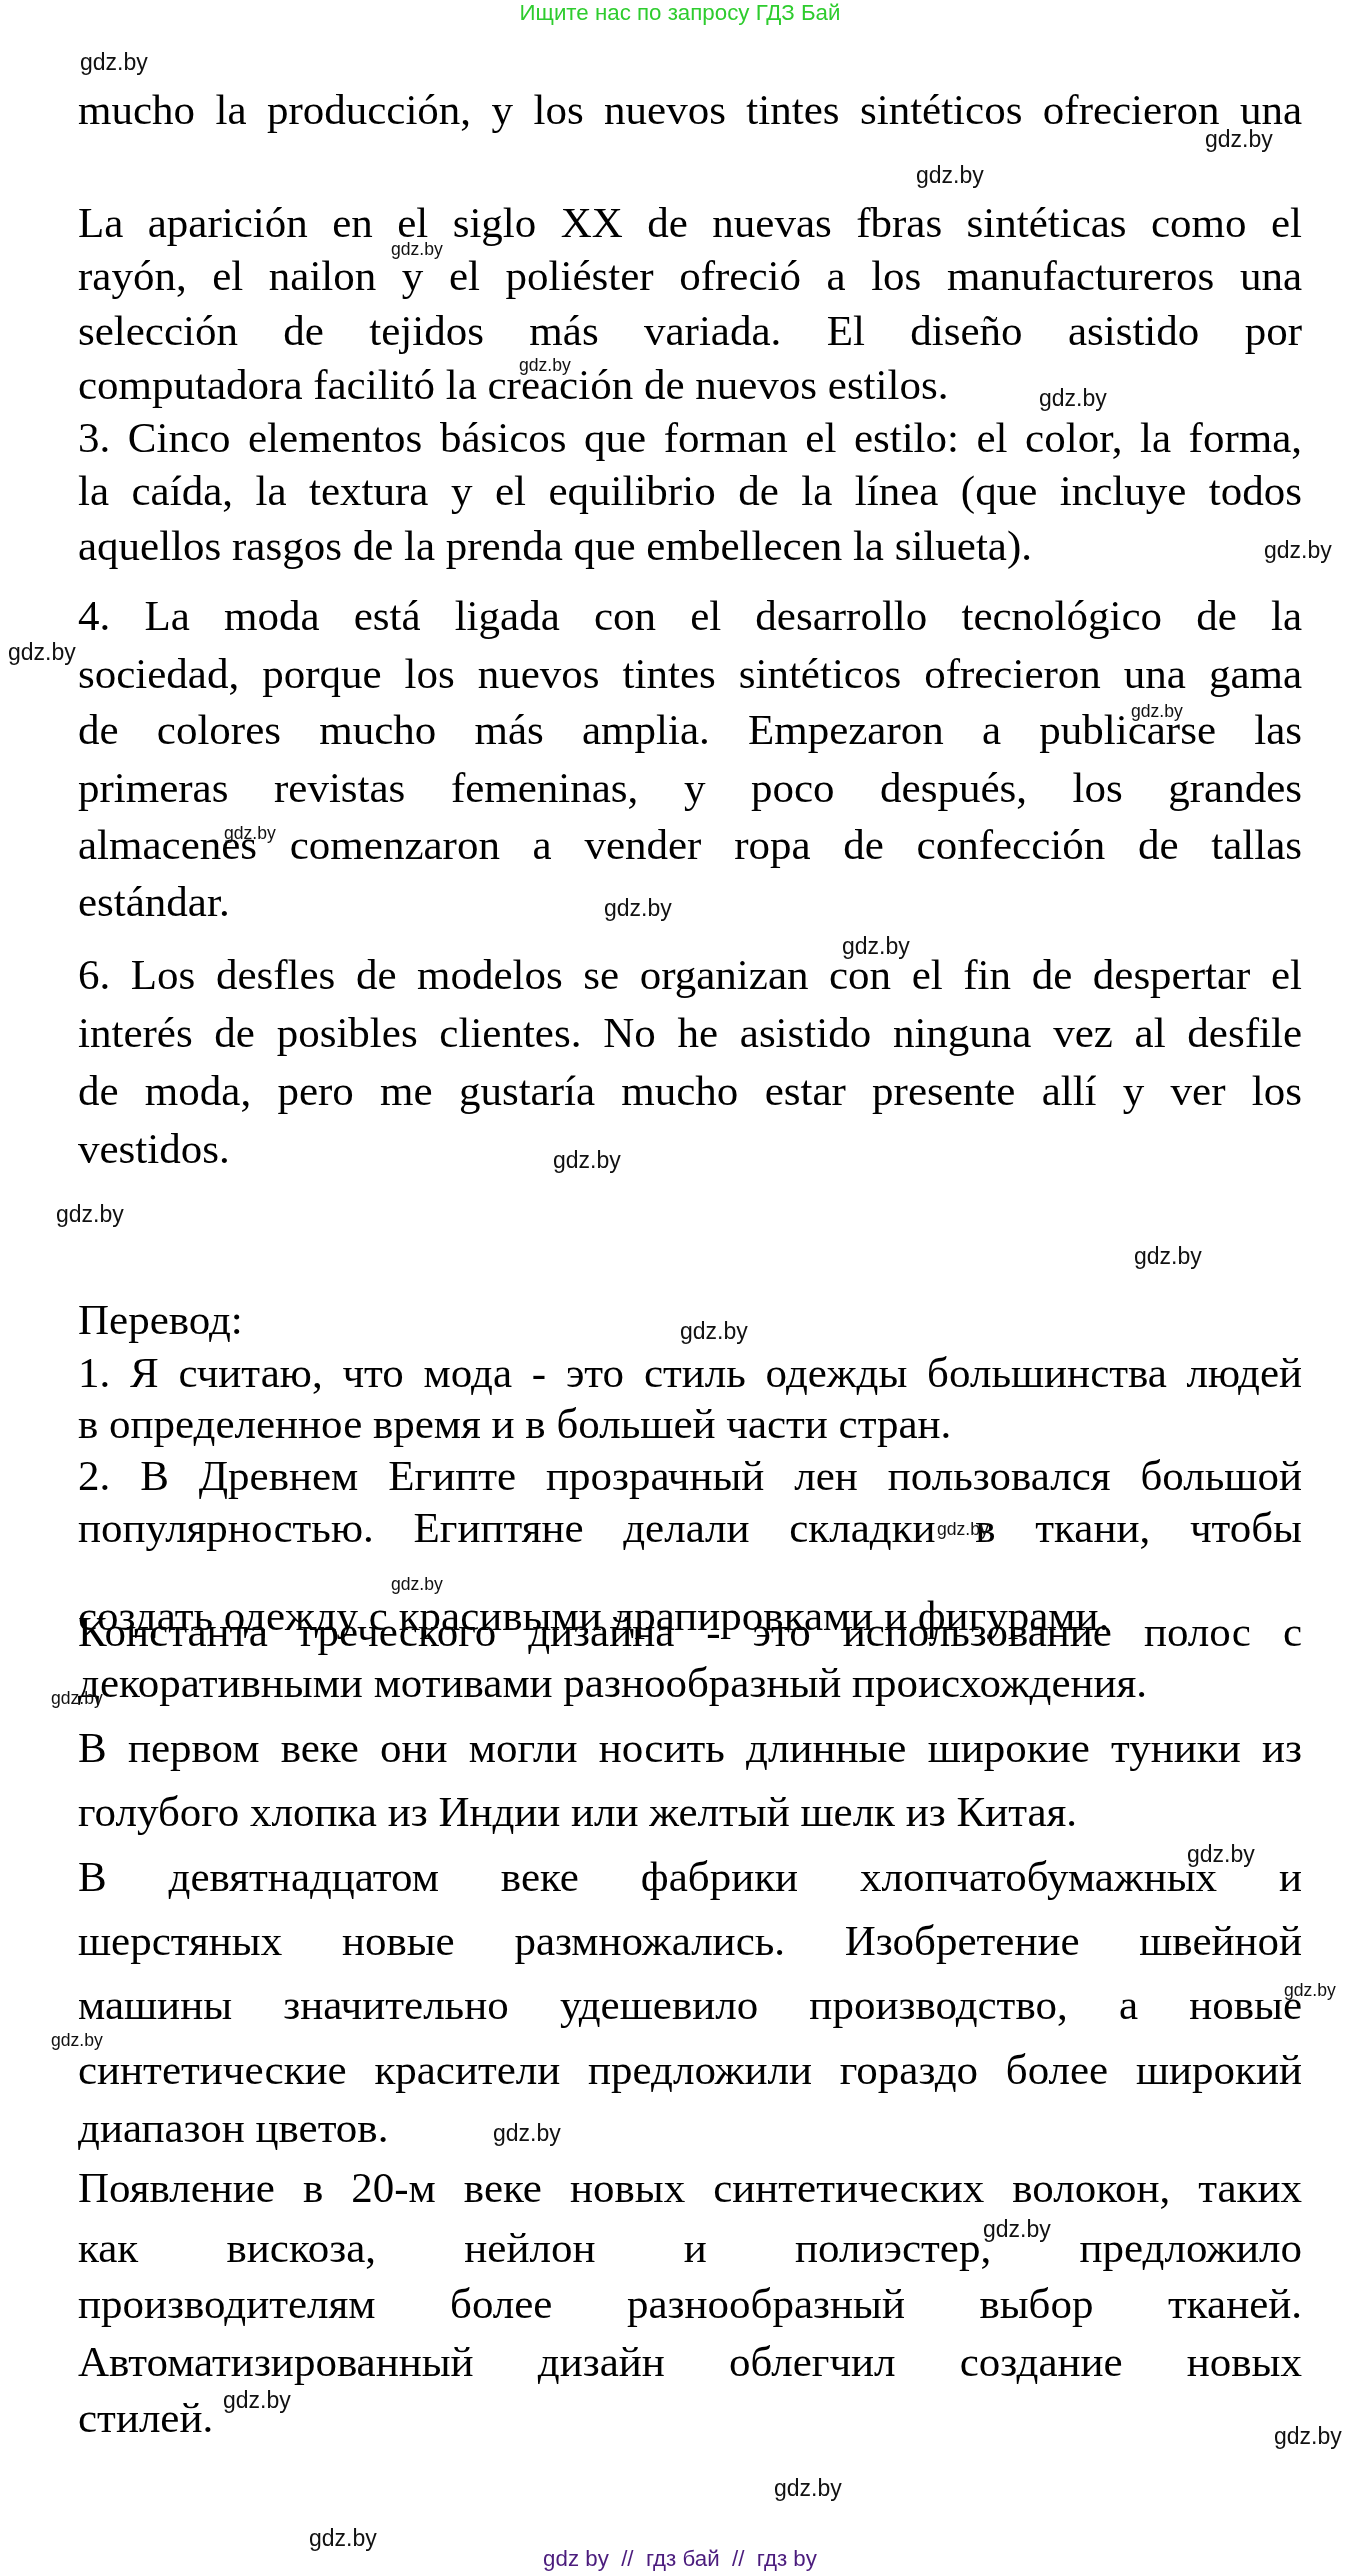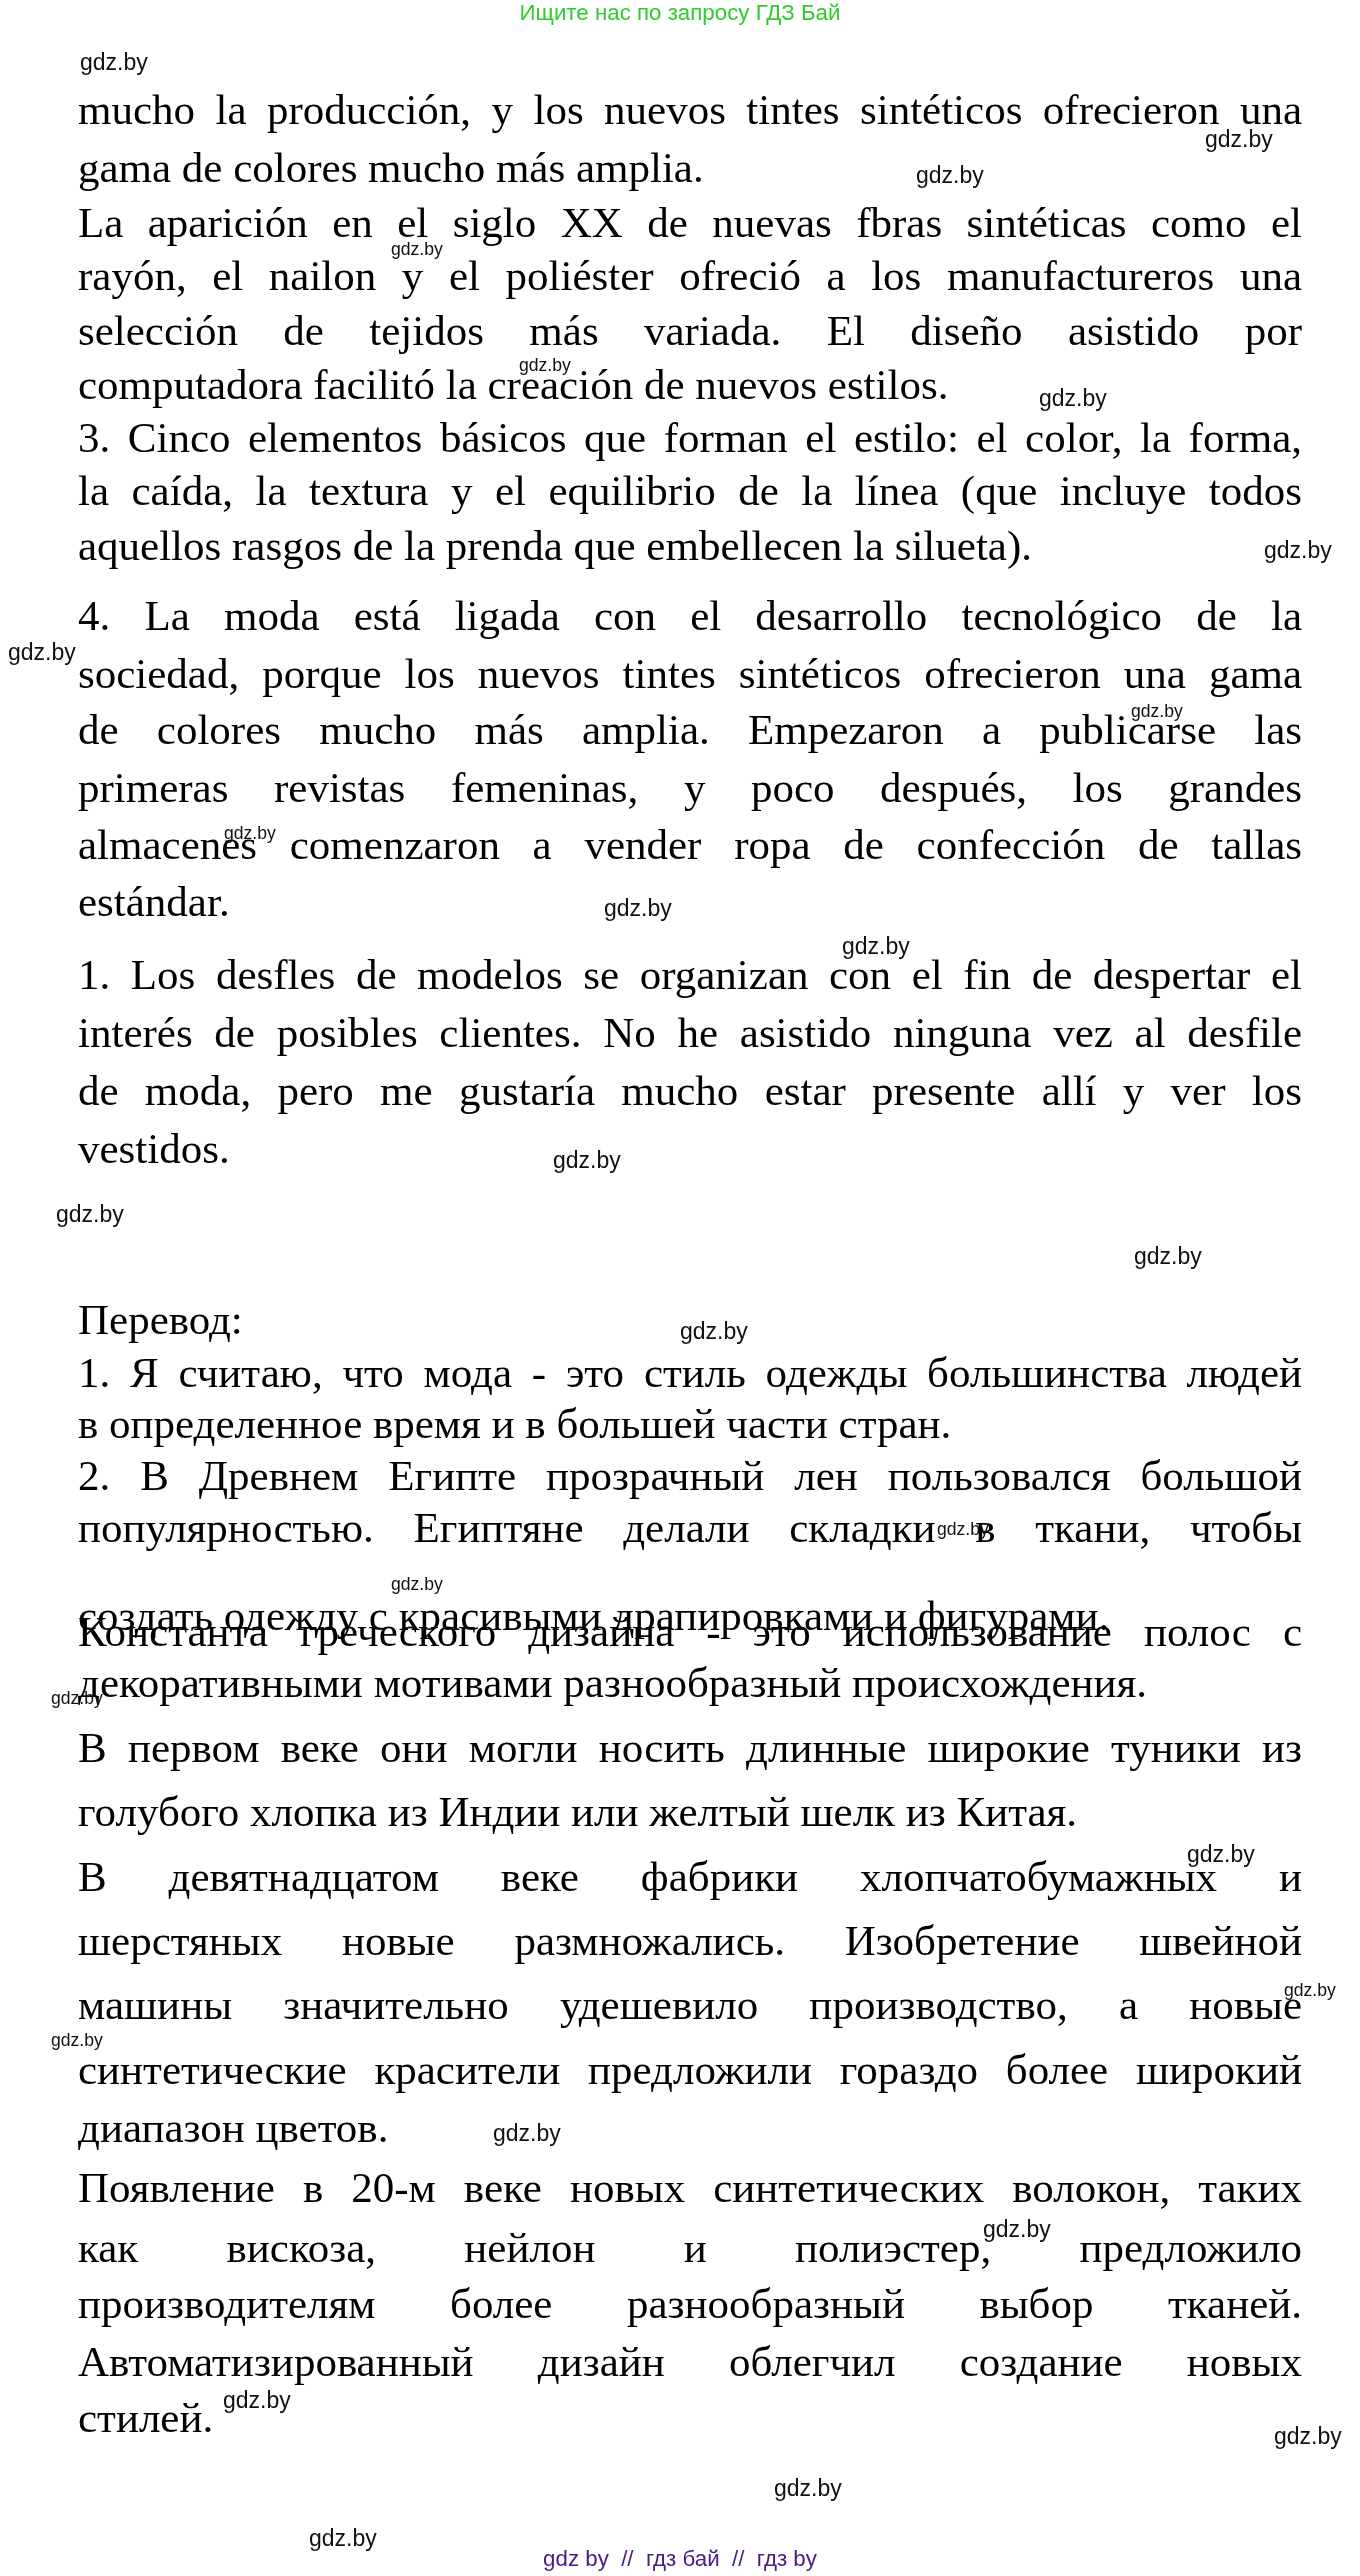--- a/index.html
+++ b/index.html
@@ -29,35 +29,34 @@
   .wm.small { font-size: 17.6px; }
 </style>
 </head>
 <body>
 
 <div class="page">
 
   <div class="top-banner">Ищите нас по запросу ГДЗ Бай</div>
 
   <div class="line j" style="top:88px">mucho la producción, y los nuevos tintes sintéticos ofrecieron una</div>
-  <div class="line" style="top:146px">gama de colores mucho más amplia.</div>
   <div class="line j" style="top:254px">rayón, el nailon y el poliéster ofreció a los manufactureros una</div>
   <div class="line j" style="top:201px">La aparición en el siglo XX de nuevas fbras sintéticas como el</div>
   <div class="line j" style="top:309px">selección de tejidos más variada. El diseño asistido por</div>
   <div class="line" style="top:363px">computadora facilitó la creación de nuevos estilos.</div>
   <div class="line j" style="top:416px">3. Cinco elementos básicos que forman el estilo: el color, la forma,</div>
   <div class="line j" style="top:469px">la caída, la textura y el equilibrio de la línea (que incluye todos</div>
   <div class="line" style="top:524px">aquellos rasgos de la prenda que embellecen la silueta).</div>
   <div class="line j" style="top:594px">4. La moda está ligada con el desarrollo tecnológico de la</div>
   <div class="line j" style="top:652px">sociedad, porque los nuevos tintes sintéticos ofrecieron una gama</div>
   <div class="line j" style="top:708px">de colores mucho más amplia. Empezaron a publicarse las</div>
   <div class="line j" style="top:766px">primeras revistas femeninas, y poco después, los grandes</div>
   <div class="line j" style="top:823px">almacenes comenzaron a vender ropa de confección de tallas</div>
   <div class="line" style="top:880px">estándar.</div>
-  <div class="line j" style="top:953px">1. Los desfles de modelos se organizan con el fin de despertar el</div>
+  <div class="line j" style="top:953px">6. Los desfles de modelos se organizan con el fin de despertar el</div>
   <div class="line j" style="top:1011px">interés de posibles clientes. No he asistido ninguna vez al desfile</div>
   <div class="line j" style="top:1069px">de moda, pero me gustaría mucho estar presente allí y ver los</div>
   <div class="line" style="top:1127px">vestidos.</div>
 
   <div class="line" style="top:1298px">Перевод:</div>
 
   <div class="line j" style="top:1351px">1. Я считаю, что мода - это стиль одежды большинства людей</div>
   <div class="line" style="top:1402px">в определенное время и в большей части стран.</div>
   <div class="line j" style="top:1454px">2. В Древнем Египте прозрачный лен пользовался большой</div>
   <div class="line j" style="top:1506px">популярностью. Египтяне делали складки в ткани, чтобы</div>

